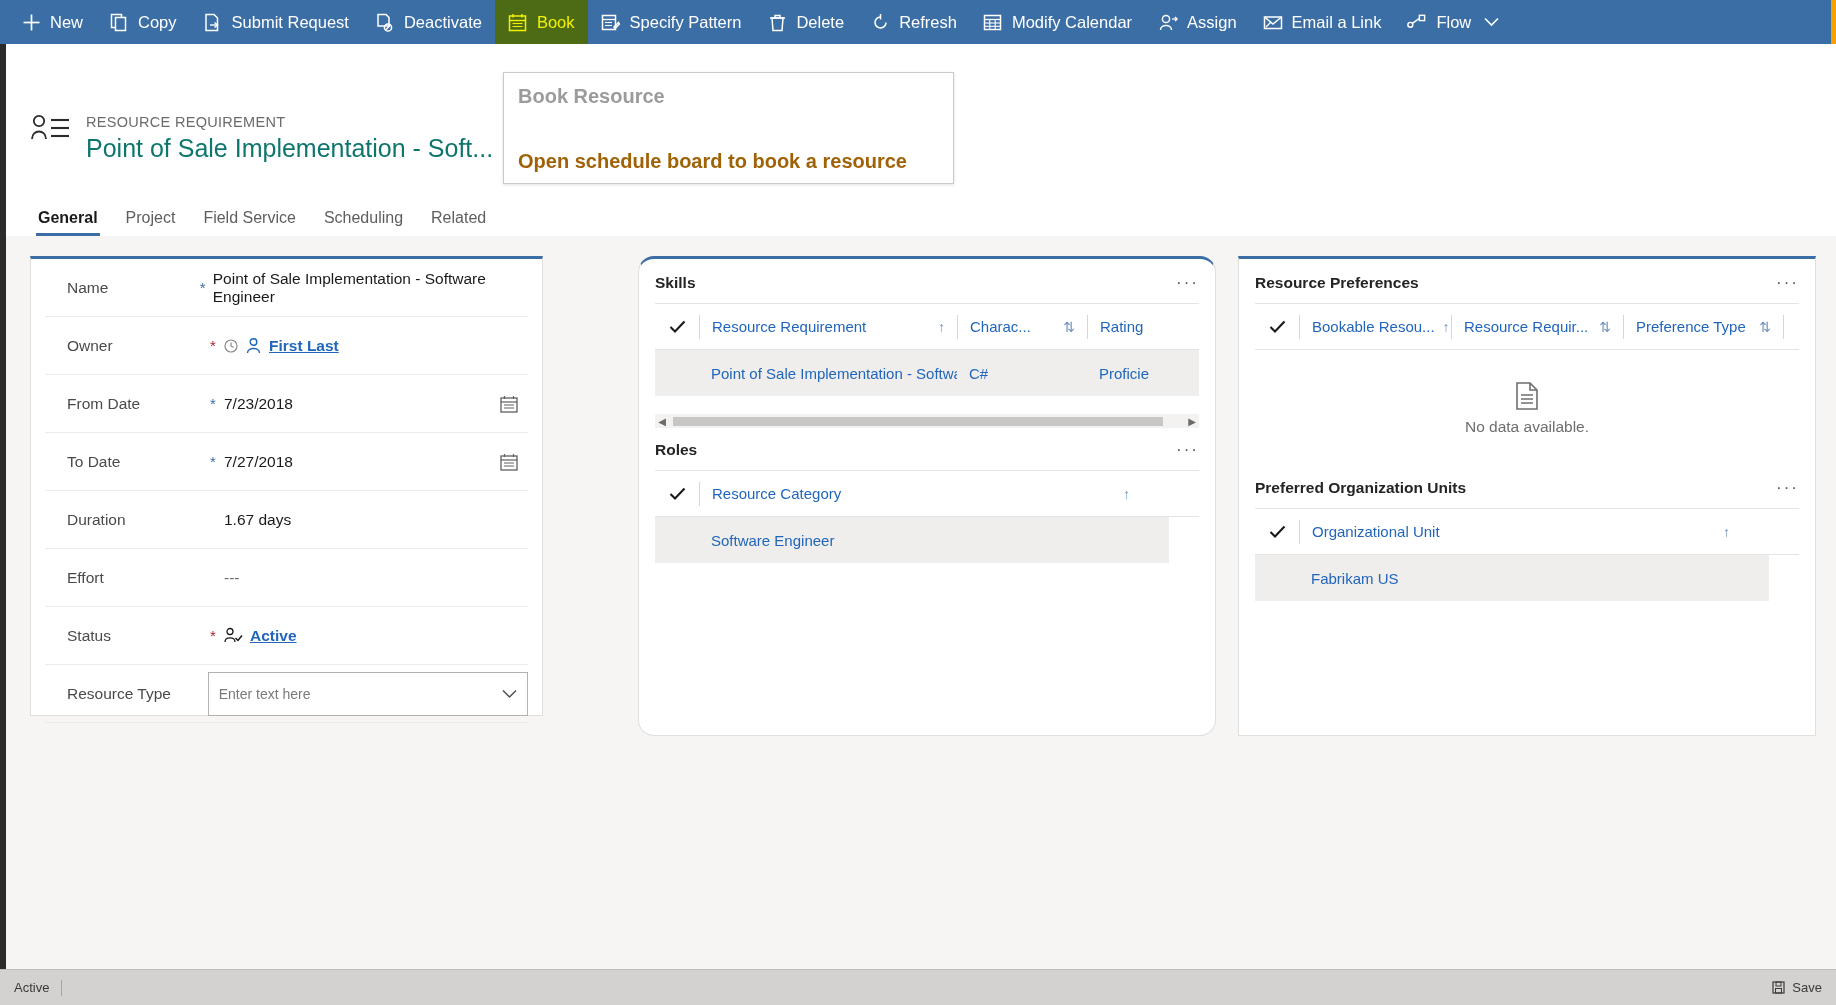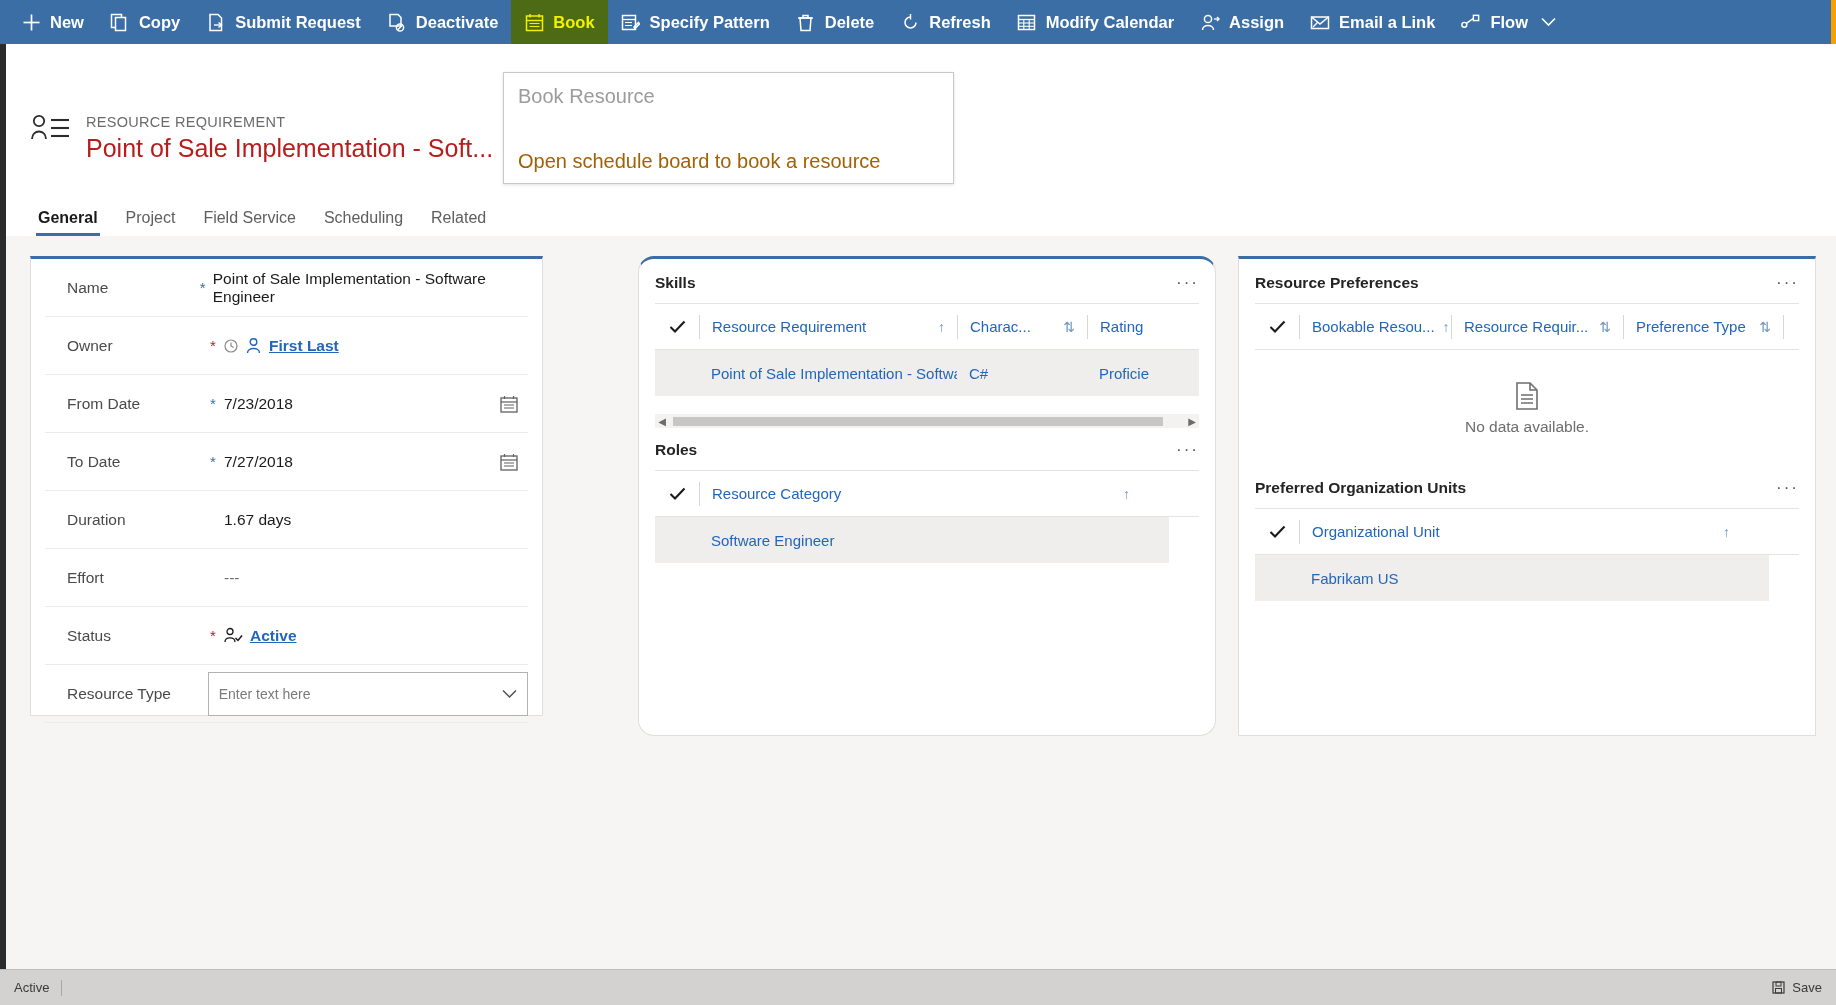--- a/index.html
+++ b/index.html
@@ -20,45 +20,45 @@
     background:#3b6ea5;
     display:flex; align-items:center;
     padding-left:8px;
     color:#ffffff;
   }
   .cmd-btn{
     display:flex; align-items:center; gap:9px;
     height:44px; padding:0 13px;
     color:#ffffff; font-size:16.5px; white-space:nowrap;
     cursor:pointer;
-    font-weight:bold;
   }
   .cmd-btn .ic{ display:flex; align-items:center; justify-content:center; width:20px; height:20px; }
   .cmd-btn.active{ background:#4d6b14; }
   .cmd-btn.active .lbl{ color:#f2f200; }
   .cmd-btn .caret{ margin-left:4px; }
   svg{ display:block; }
 
   
   #header{
     position:absolute; left:0; top:44px; width:1836px; height:150px;
     background:#ffffff;
     border-left:6px solid #2b2b2b;
   }
   #entity-icon{ position:absolute; left:24px; top:70px; }
   #header-texts{ position:absolute; left:80px; top:70px; }
   #record-type{ font-size:14.5px; color:#6b6b6b; letter-spacing:.3px; }
-  #record-title{ font-size:25px; color:#b91c1c; margin-top:4px; white-space:nowrap; }
+  #record-title{ font-size:25px; color:#0f766e; margin-top:4px; white-space:nowrap; }
 
   
   #tooltip{
     position:absolute; left:503px; top:72px; width:451px; height:112px;
     background:#ffffff; border:1px solid #c9c9c9;
     box-shadow:0 1px 3px rgba(0,0,0,.12);
     padding:12px 14px 10px 14px;
+    font-weight:bold;
   }
   #tooltip-title{ font-size:20px; color:#9b9b9b; }
   #tooltip-desc{ font-size:20px; color:#a16207; position:absolute; left:14px; bottom:10px; white-space:nowrap; }
 
   
   #tabstrip{
     position:absolute; left:0; top:194px; width:1836px; height:42px;
     background:#ffffff; border-left:6px solid #2b2b2b;
     display:flex; align-items:flex-end; padding-left:18px;
   }

